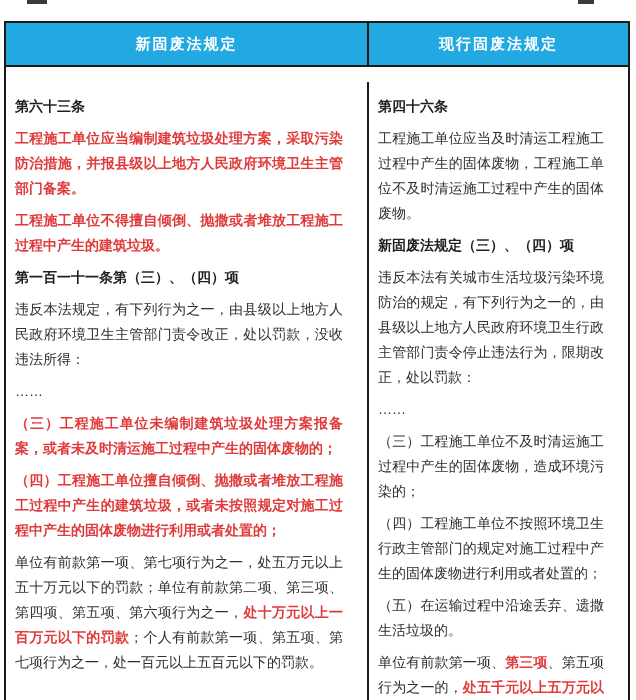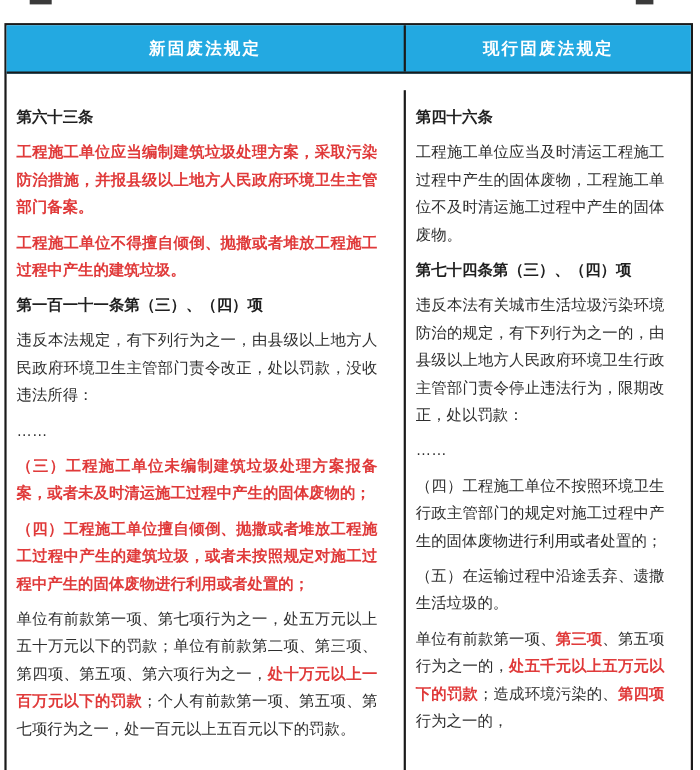--- a/index.html
+++ b/index.html
@@ -80,21 +80,22 @@
         <div class="para heading"><span class="run">第一百一十一条第（三）、（四）项</span></div>
         <div class="para text"><span class="run">违反本法规定，有下列行为之一，由县级以上地方人民政府环境卫生主管部门责令改正，处以罚款，没收违法所得：</span></div>
         <div class="para text"><span class="run">……</span></div>
         <div class="para red"><span class="run">（三）工程施工单位未编制建筑垃圾处理方案报备案，或者未及时清运施工过程中产生的固体废物的；</span></div>
         <div class="para red"><span class="run">（四）工程施工单位擅自倾倒、抛撒或者堆放工程施工过程中产生的建筑垃圾，或者未按照规定对施工过程中产生的固体废物进行利用或者处置的；</span></div>
         <div class="para text"><span class="run">单位有前款第一项、第七项行为之一，处五万元以上五十万元以下的罚款；单位有前款第二项、第三项、第四项、第五项、第六项行为之一，</span><span class="run red">处十万元以上一百万元以下的罚款</span><span class="run">；个人有前款第一项、第五项、第七项行为之一，处一百元以上五百元以下的罚款。</span></div>
       </div>
     <div class="cell right">
         <div class="para heading"><span class="run">第四十六条</span></div>
         <div class="para text"><span class="run">工程施工单位应当及时清运工程施工过程中产生的固体废物，工程施工单位不及时清运施工过程中产生的固体废物。</span></div>
-        <div class="para heading"><span class="run">第七十四条第（三）、（四）项</span></div>
+        <div class="para heading"><span class="run">新固废法规定（三）、（四）项</span></div>
         <div class="para text"><span class="run">违反本法有关城市生活垃圾污染环境防治的规定，有下列行为之一的，由县级以上地方人民政府环境卫生行政主管部门责令停止违法行为，限期改正，处以罚款：</span></div>
         <div class="para text"><span class="run">……</span></div>
+        <div class="para text"><span class="run">（三）工程施工单位不及时清运施工过程中产生的固体废物，造成环境污染的；</span></div>
         <div class="para text"><span class="run">（四）工程施工单位不按照环境卫生行政主管部门的规定对施工过程中产生的固体废物进行利用或者处置的；</span></div>
         <div class="para text"><span class="run">（五）在运输过程中沿途丢弃、遗撒生活垃圾的。</span></div>
         <div class="para text"><span class="run">单位有前款第一项、</span><span class="run red">第三项</span><span class="run">、第五项行为之一的，</span><span class="run red">处五千元以上五万元以下的罚款</span><span class="run">；造成环境污染的、</span><span class="run red">第四项</span><span class="run">行为之一的，</span></div>
       </div>
   </div>
 </div>
 
 </body></html>

